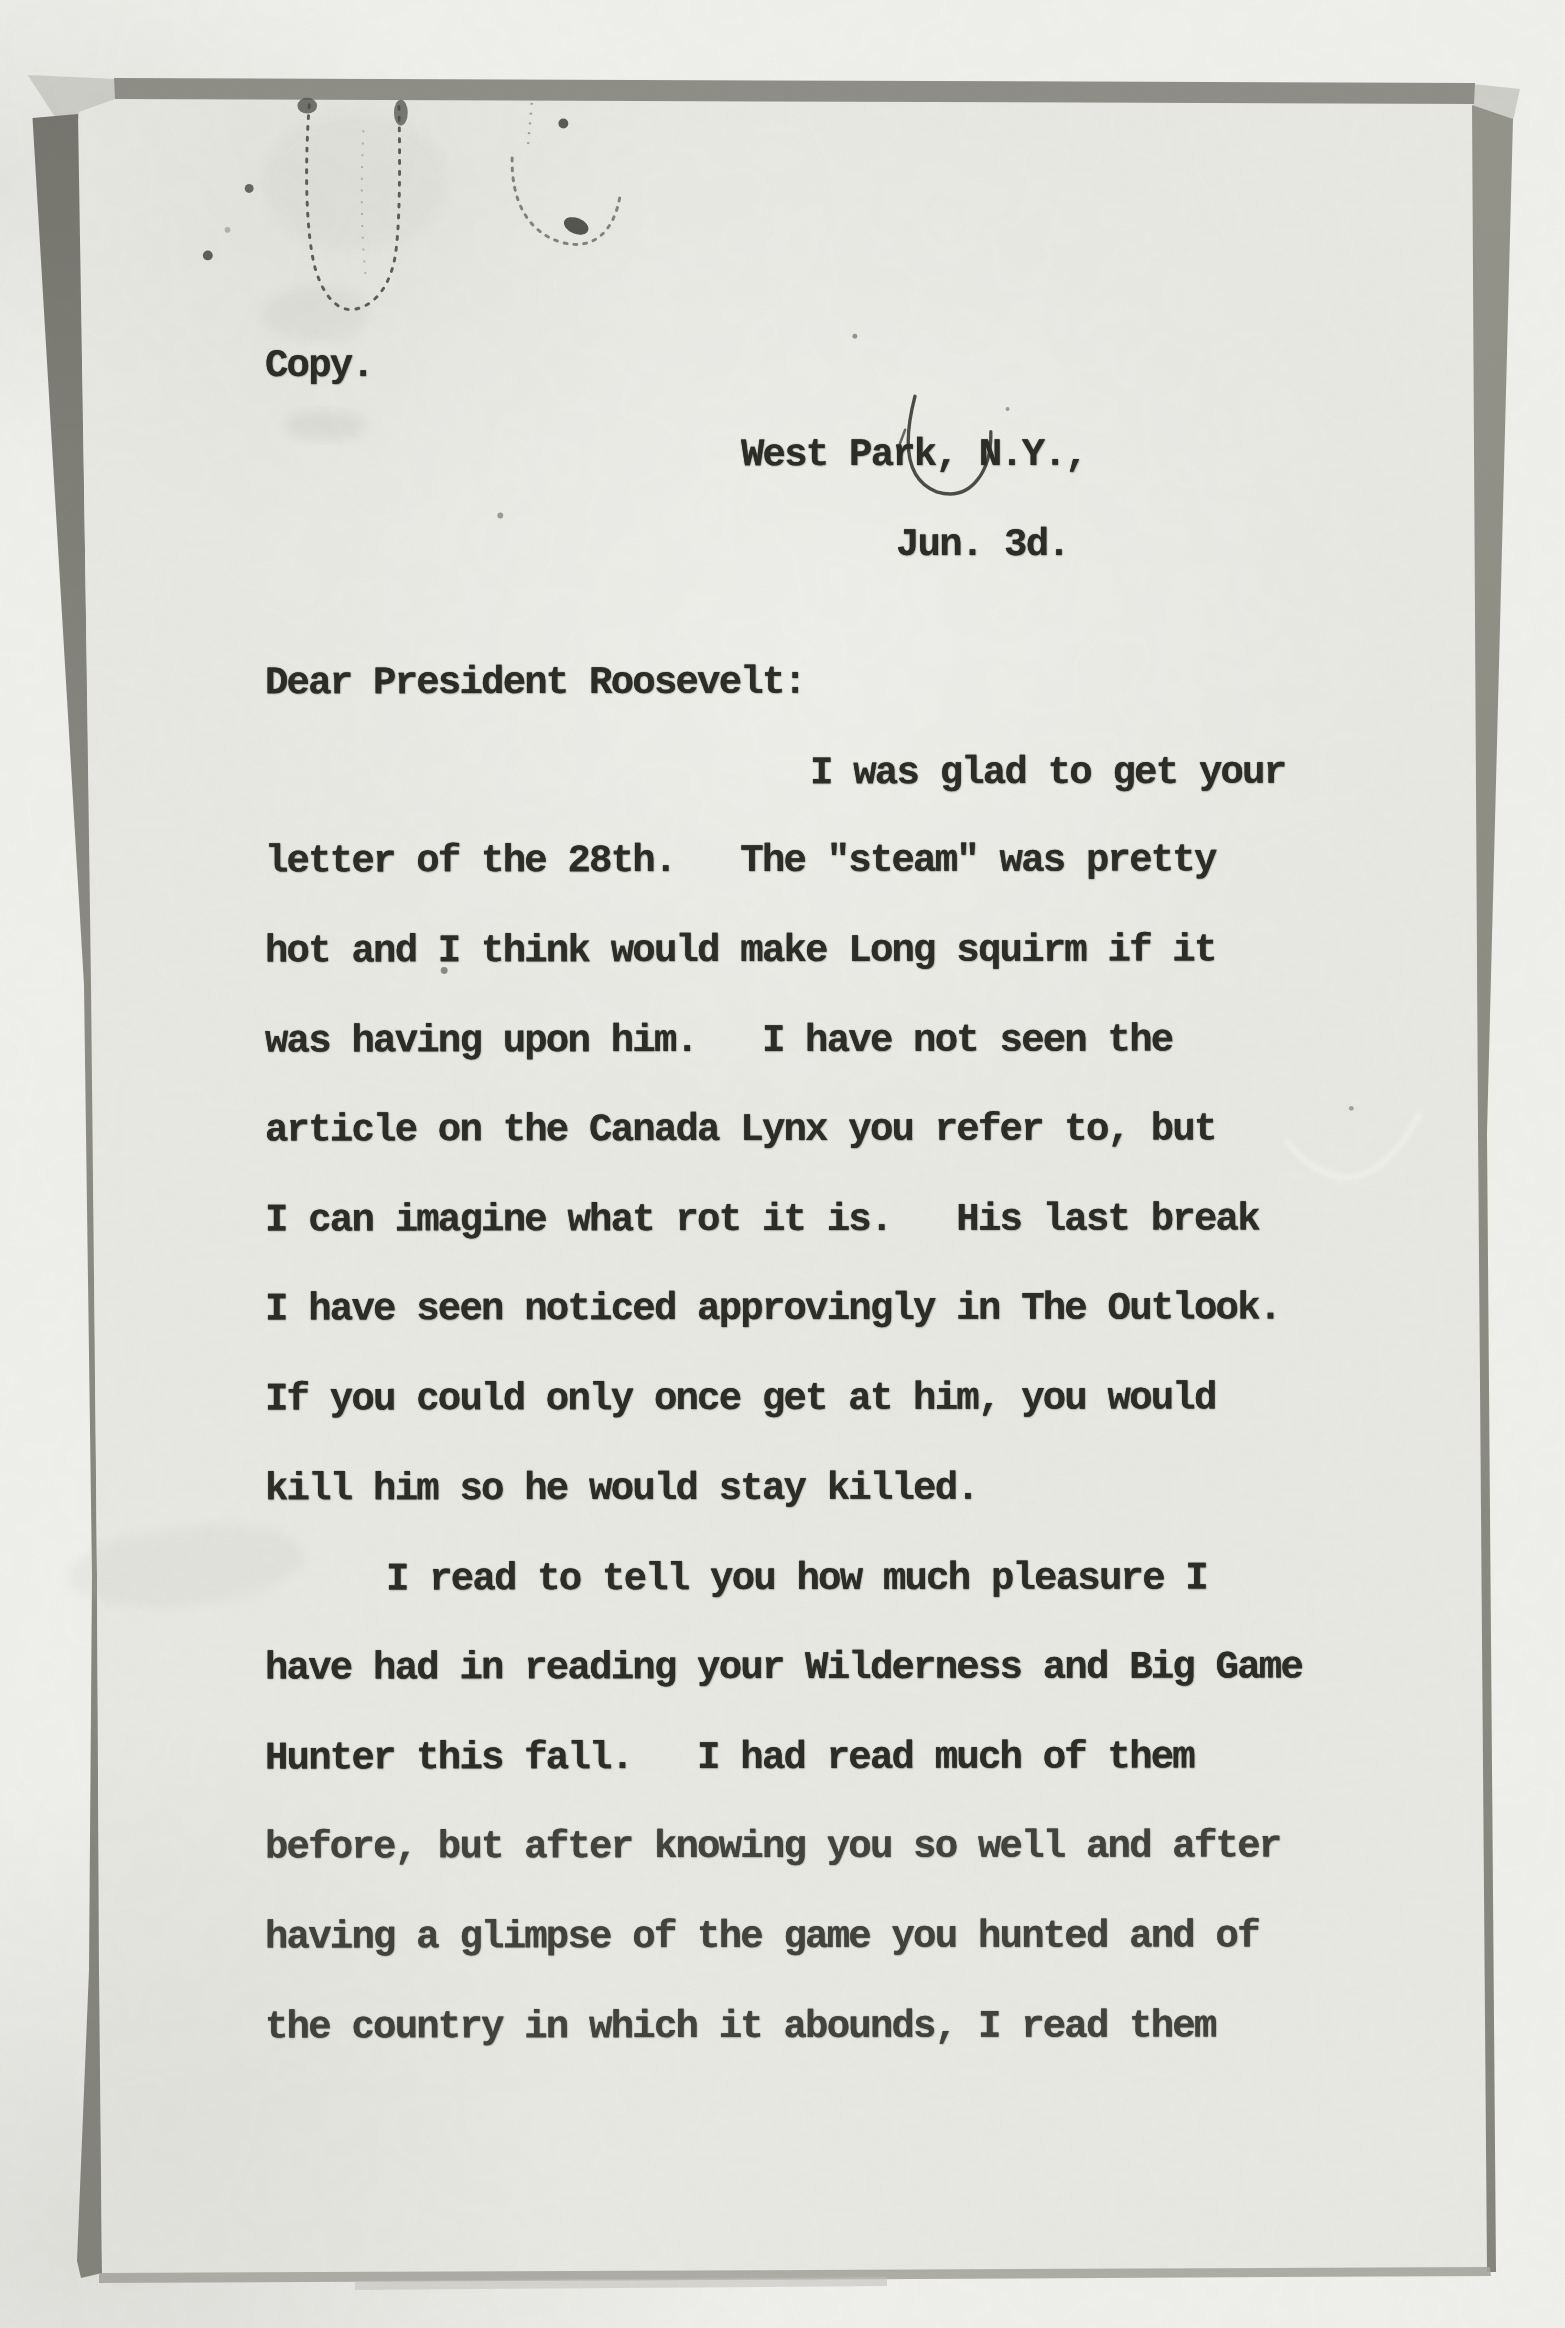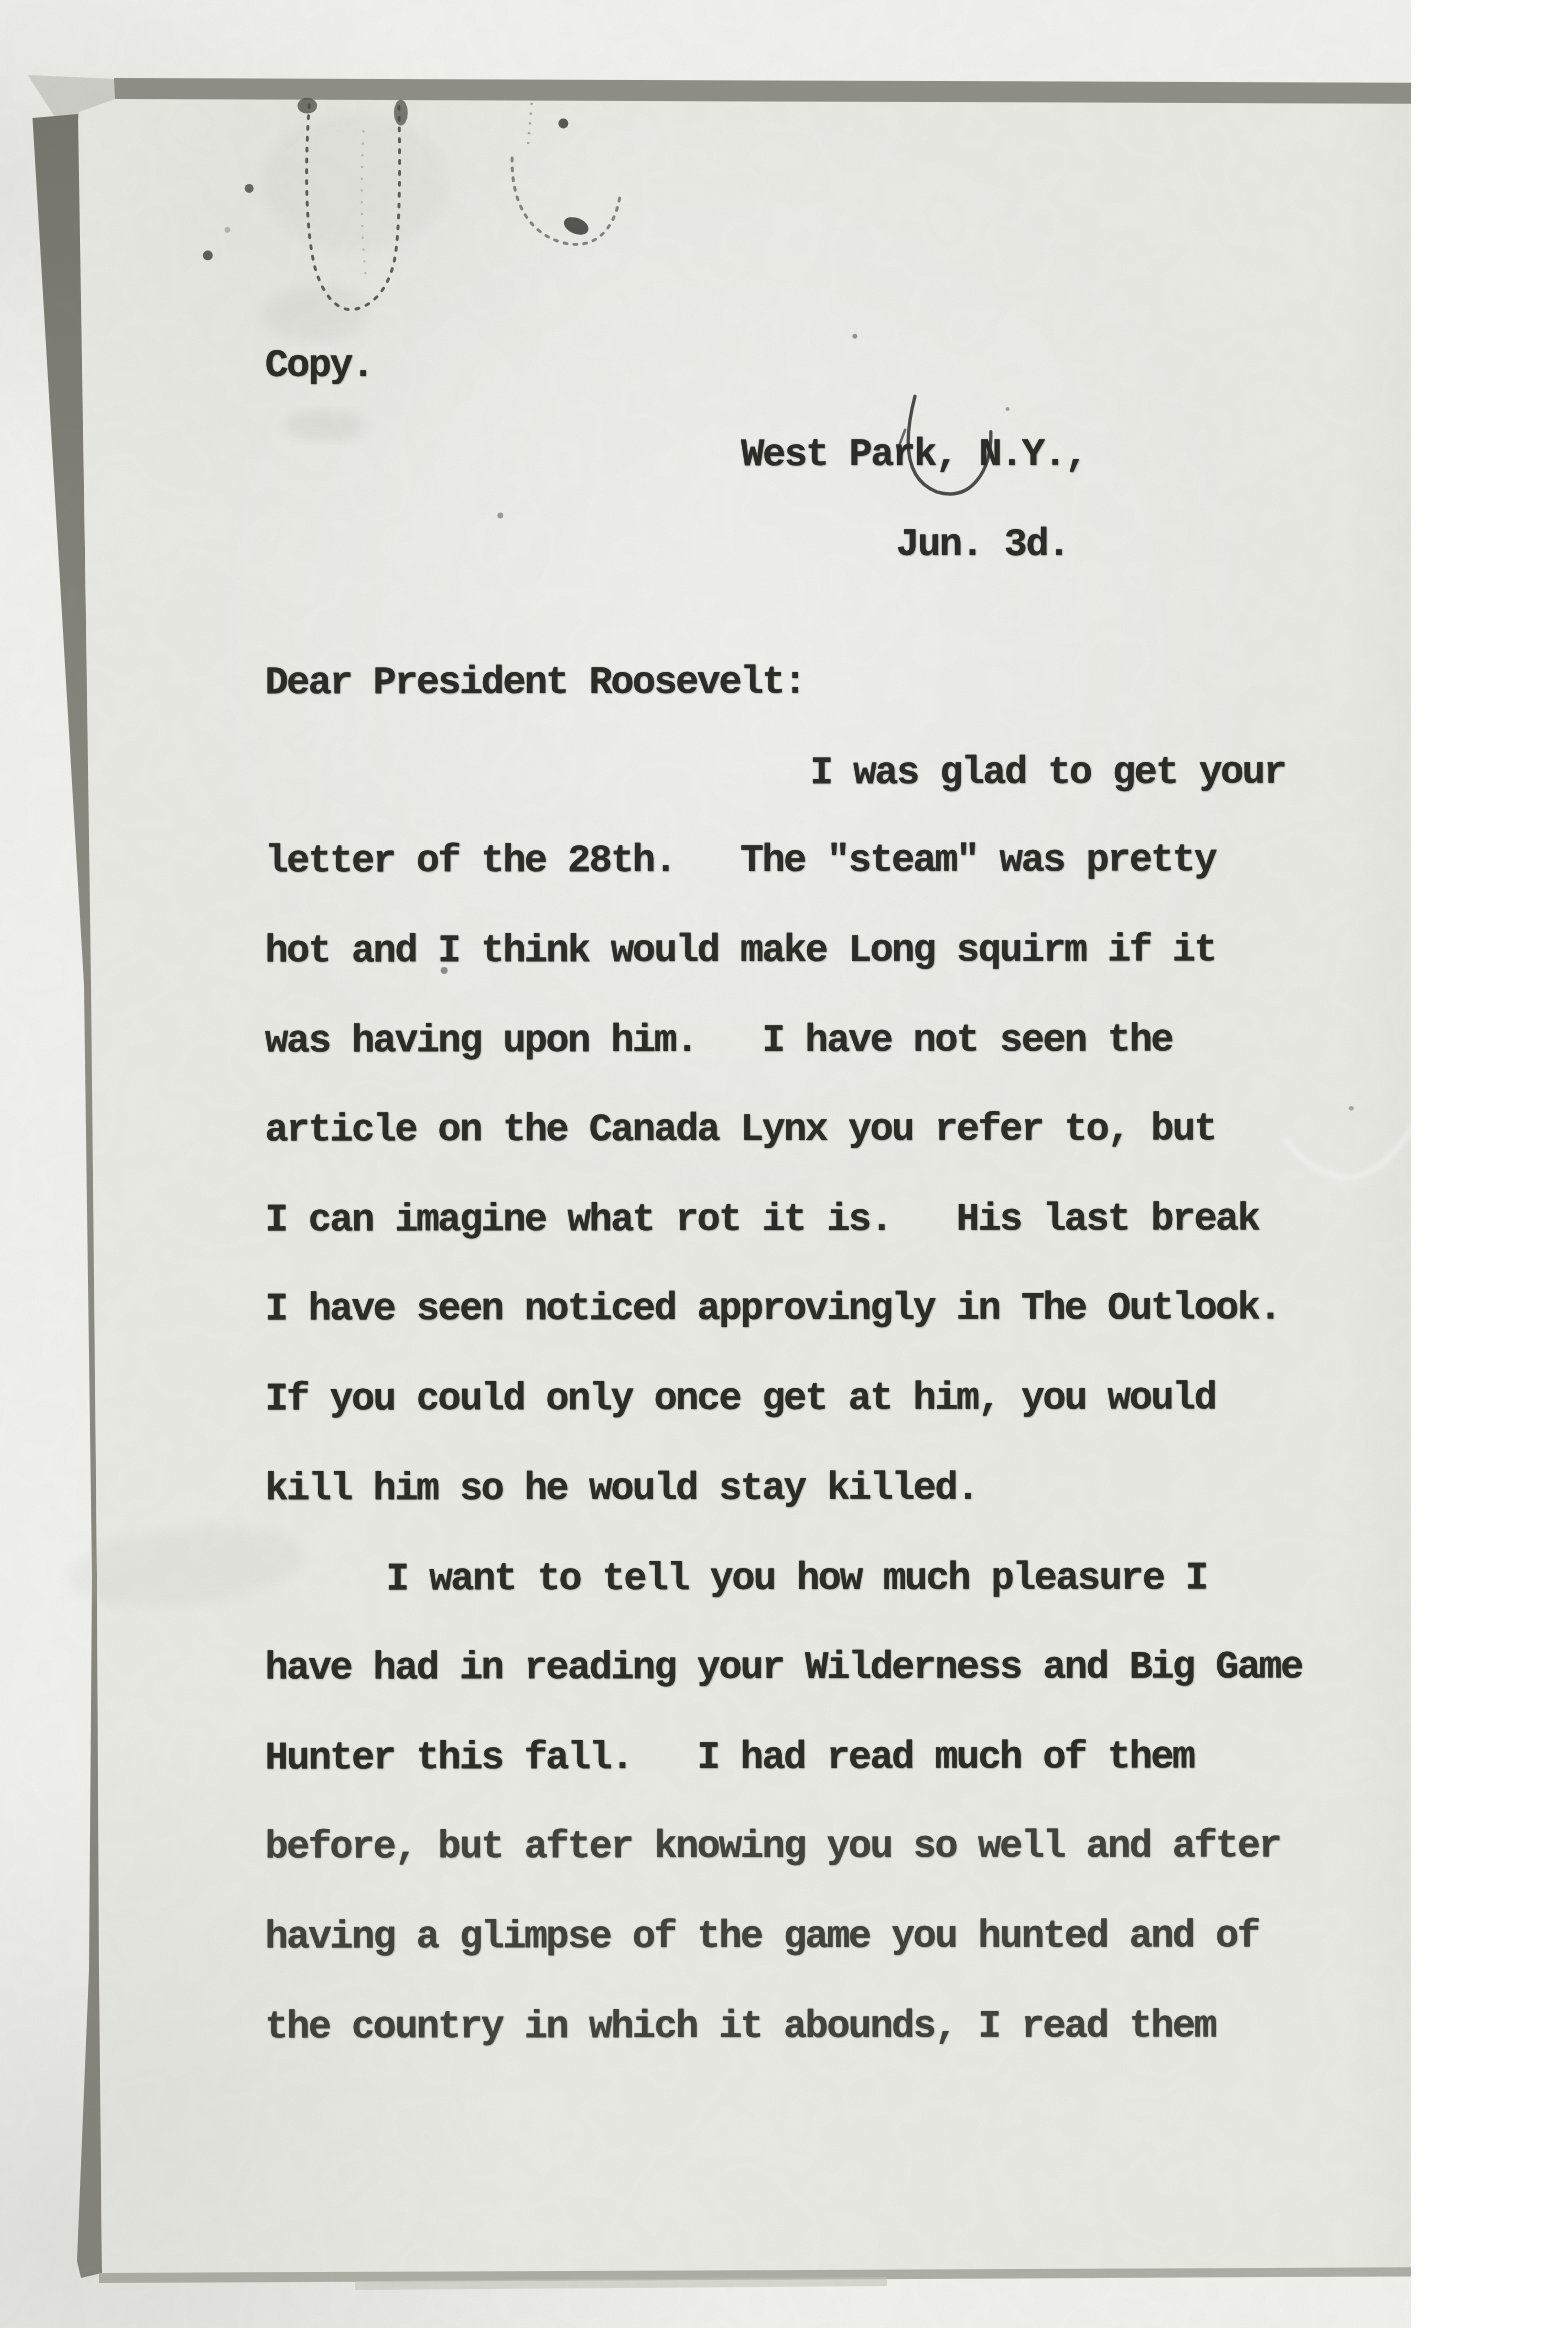--- a/index.html
+++ b/index.html
@@ -1,17 +1,17 @@
 <!DOCTYPE html>
 <html><head>
 <meta charset="utf-8">
 <style>
   html,body{margin:0;padding:0;background:#ffffff;}
   .scene{
-    position:relative;width:1411px;height:2329px;overflow:hidden;
+    position:relative;width:1565px;height:2329px;overflow:hidden;
     background:
       radial-gradient(1084px 739px at 6% 96%, rgba(188,188,181,.33), transparent 62%),
       radial-gradient(788px 473px at 0% 8%, rgba(198,198,192,.28), transparent 60%),
       #f1f1ee;
     font-family:"Liberation Mono","DejaVu Sans Mono",monospace;
   }
   .layer{position:absolute;inset:0;}
   
   .backing-sliver-tl{position:absolute;inset:0;background:#cdcdc7;
     clip-path:polygon(27.6px 75px,116px 79px,115px 117px,57px 120px);}
@@ -122,21 +122,21 @@
     <div class="tl" style="left:810px;top:754px">I was glad to get your</div>
     <div class="tl" style="left:265px;top:842px">letter of the 28th.   The "steam" was pretty</div>
     <div class="tl" style="left:265px;top:932px">hot and I think would make Long squirm if it</div>
     <div class="tl" style="left:265px;top:1022px">was having upon him.   I have not seen the</div>
     <div class="tl" style="left:265px;top:1111px">article on the Canada Lynx you refer to, but</div>
     <div class="tl" style="left:265px;top:1201px">I can imagine what rot it is.   His last break</div>
     <div class="tl" style="left:265px;top:1290px">I have seen noticed approvingly in The Outlook.</div>
     <div class="tl" style="left:265px;top:1380px">If you could only once get at him, you would</div>
     <div class="tl" style="left:265px;top:1470px">kill him so he would stay killed.</div>
 
-    <div class="tl" style="left:386px;top:1560px">I want to tell you how much pleasure I</div>
+    <div class="tl" style="left:386px;top:1560px">I read to tell you how much pleasure I</div>
     <div class="tl" style="left:265px;top:1649px">have had in reading your Wilderness and Big Game</div>
     <div class="tl" style="left:265px;top:1739px">Hunter this fall.   I had read much of them</div>
     <div class="tl lighter" style="left:265px;top:1828px">before, but after knowing you so well and after</div>
     <div class="tl lighter" style="left:265px;top:1918px">having a glimpse of the game you hunted and of</div>
     <div class="tl lighter" style="left:265px;top:2008px">the country in which it abounds, I read them</div>
   </div>
 
   <svg class="grain" width="1565" height="2329" viewBox="0 0 1589 2364">
     <defs>
       <filter id="grainF" x="0" y="0" width="100%" height="100%">

